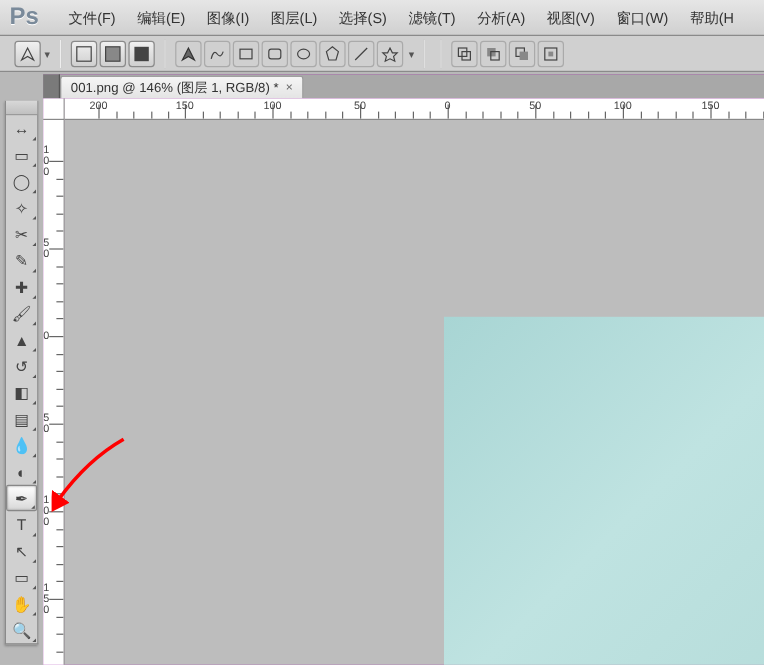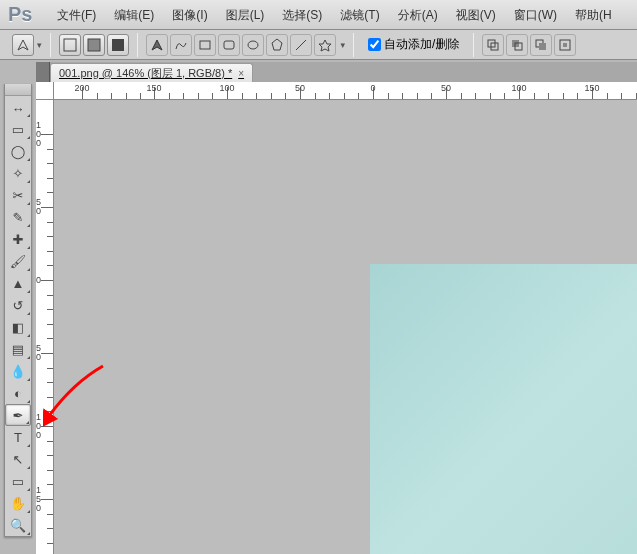--- a/index.html
+++ b/index.html
@@ -72,21 +72,20 @@
     background: linear-gradient(#ffffff,#d8d8d8);
     border:1px solid #888; border-radius:2px;
     box-shadow: inset 0 0 2px #888;
   }
   
   .ico { width:16px; height:16px; display:block; }
   
   .doc-region {
     position: absolute; left: 36px; top: 62px; right: 0; bottom: 0;
     background: #a21caf;
-    text-decoration: underline;
   }
   
   .tab-strip {
     height: 20px;
     background: #a8a8a8;
     display:flex; align-items:flex-end;
   }
   .tab-strip .handle {
     width:14px; height:20px;
     background:#7a7a7a; border-right:1px solid #555;
@@ -222,24 +221,20 @@
         </svg>
       </div>
       <div class="opt-btn flat">
         <svg class="ico" viewBox="0 0 16 16">
           <path d="M8 3 L10 7 L14 7 L11 10 L12 14 L8 12 L4 14 L5 10 L2 7 L6 7 Z" fill="none" stroke="#444"></path>
         </svg>
       </div>
     </div>
   <span style="color:#555;font-size:9px;margin-left:2px">▾</span>
   <div class="opt-sep"></div>
-  <label class="opt-check">
-    <input type="checkbox" checked="" style="">
-    <span>自动添加/删除</span>
-  </label>
   <div class="opt-sep"></div>
   <div id="grp3" style="display:flex;gap:2px">
       <div class="opt-btn flat">
         <svg class="ico" viewBox="0 0 16 16">
           <rect x="3" y="3" width="7" height="7" fill="none" stroke="#444"></rect>
           <rect x="6" y="6" width="7" height="7" fill="none" stroke="#444"></rect>
         </svg>
       </div>
       <div class="opt-btn flat">
         <svg class="ico" viewBox="0 0 16 16">

